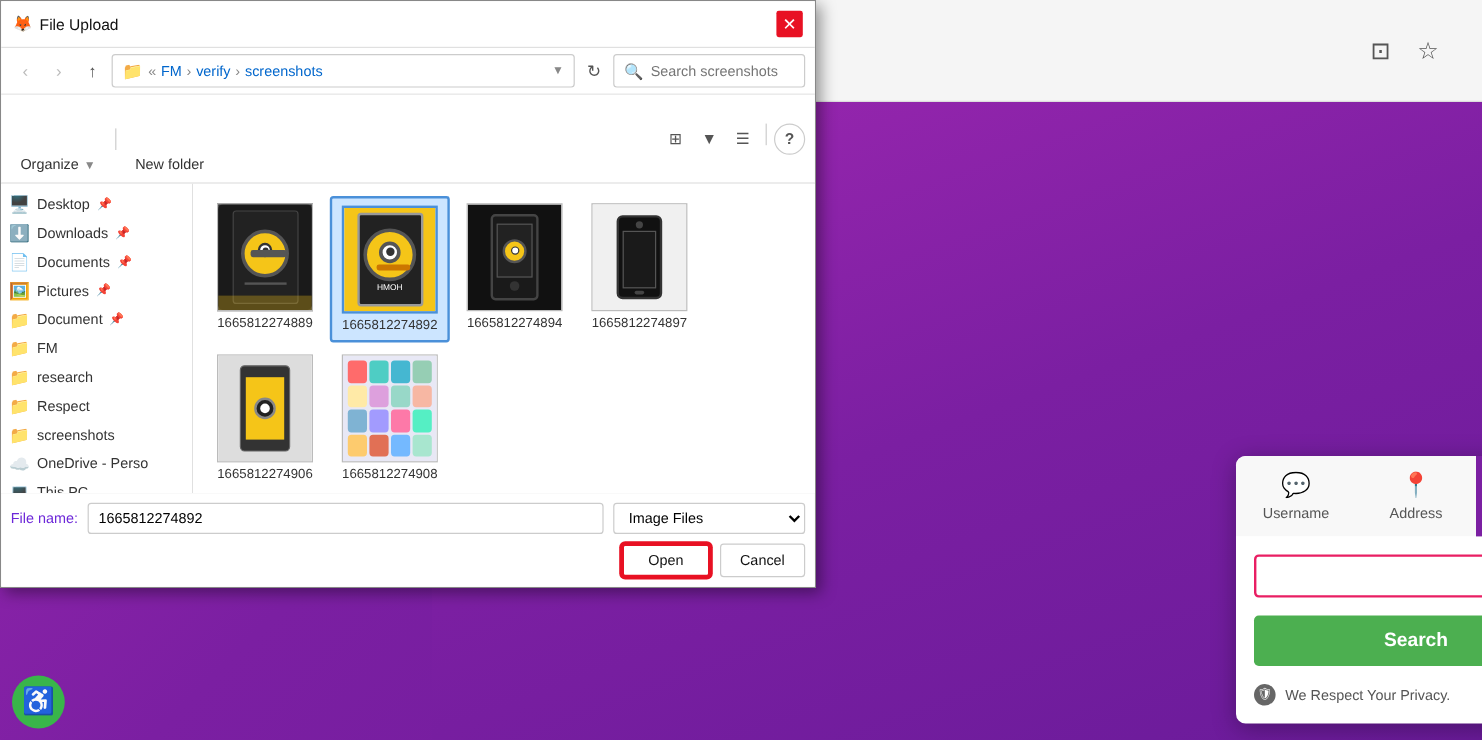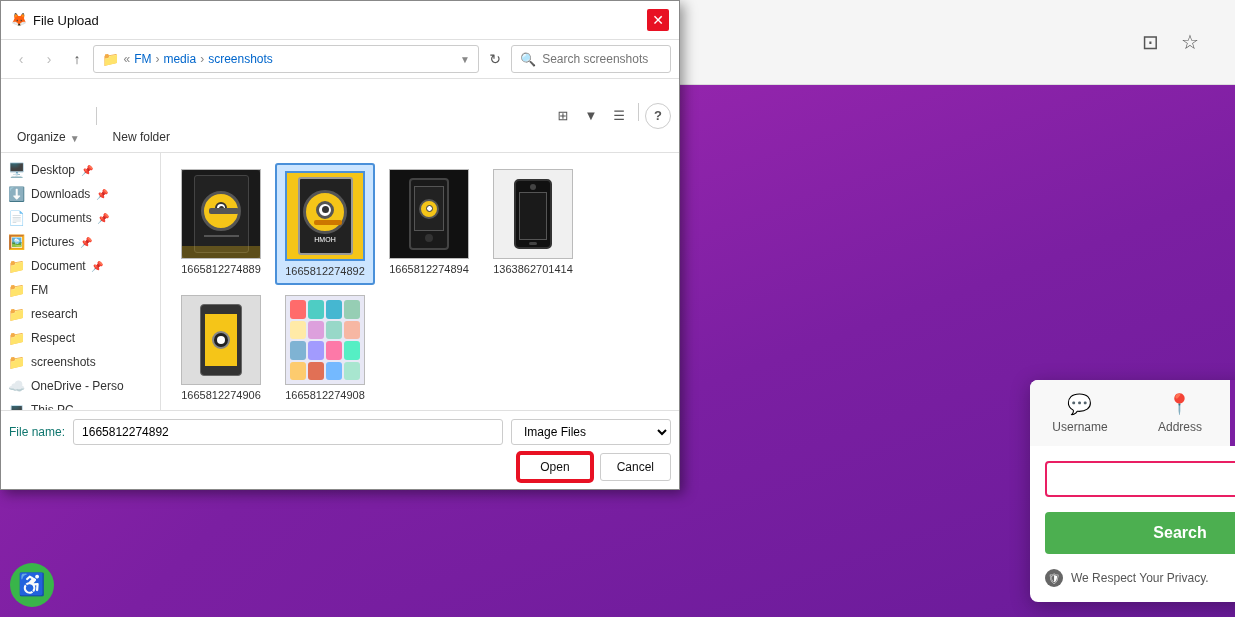--- a/index.html
+++ b/index.html
@@ -449,21 +449,21 @@
     }
 
     .filename-row {
       display: flex;
       align-items: center;
       gap: 8px;
     }
 
     .filename-label {
       font-size: 12px;
-      color: #0f766e;
+      color: #6d28d9;
       white-space: nowrap;
     }
 
     .filename-input {
       flex: 1;
       border: 1px solid #ccc;
       border-radius: 3px;
       padding: 4px 8px;
       font-size: 12px;
       height: 26px;
@@ -586,21 +586,21 @@
     <div class="dialog-navbar">
       <button class="nav-btn disabled">‹</button>
       <button class="nav-btn disabled">›</button>
       <button class="nav-btn">↑</button>
 
       <div class="nav-path">
         <span style="font-size:14px; color:#f0a500;">📁</span>
         <span class="path-sep">«</span>
         <span class="path-segment">FM</span>
         <span class="path-sep">›</span>
-        <span class="path-segment">media</span>
+        <span class="path-segment">verify</span>
         <span class="path-sep">›</span>
         <span class="path-segment">screenshots</span>
         <span class="dropdown-arrow" style="margin-left:auto;">▼</span>
       </div>
 
       <button class="nav-refresh">↻</button>
 
       <div class="search-box">
         <span class="search-box-icon">🔍</span>
         <input type="text" placeholder="Search screenshots" style="">
@@ -735,21 +735,21 @@
         <div class="file-item">
           <div class="file-thumb">
             <div style="background:#f0f0f0;width:100%;height:100%;display:flex;align-items:center;justify-content:center;">
               <div style="background:#111;width:38px;height:70px;border-radius:5px;border:2px solid #333;display:flex;flex-direction:column;align-items:center;justify-content:center;gap:2px;">
                 <div style="width:6px;height:6px;background:#444;border-radius:50%;"></div>
                 <div style="width:28px;height:48px;background:#1a1a1a;border:1px solid #555;"></div>
                 <div style="width:8px;height:3px;background:#444;border-radius:2px;"></div>
               </div>
             </div>
           </div>
-          <span class="file-name">1363862701414</span>
+          <span class="file-name">1665812274897</span>
         </div>
 
 
         <div class="file-item">
           <div class="file-thumb">
             <div style="background:#ddd;width:100%;height:100%;display:flex;align-items:center;justify-content:center;">
               <div style="background:#333;width:42px;height:72px;border-radius:4px;border:1px solid #666;display:flex;flex-direction:column;align-items:center;justify-content:center;">
                 <div style="width:32px;height:52px;background:#f5c518;display:flex;align-items:center;justify-content:center;">
                   <div style="width:18px;height:18px;background:#222;border-radius:50%;border:2px solid #888;display:flex;align-items:center;justify-content:center;">
                     <div style="width:8px;height:8px;background:white;border-radius:50%;"></div>

